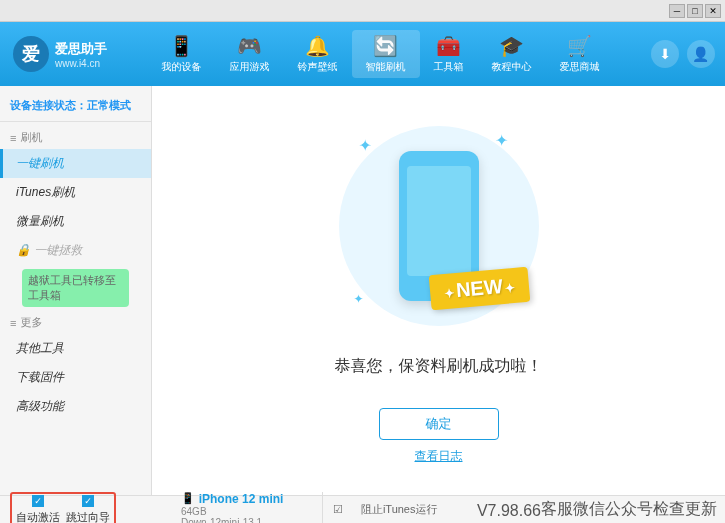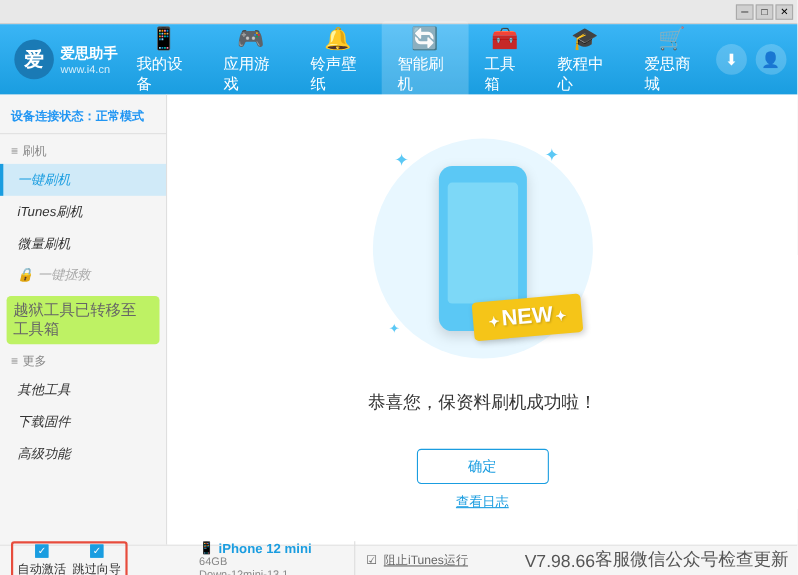--- a/index.html
+++ b/index.html
@@ -47,21 +47,21 @@
 
     .nav-items {
       display: flex; align-items: center; flex: 1; justify-content: center;
     }
     .nav-item {
       display: flex; flex-direction: column; align-items: center;
       padding: 0 14px; cursor: pointer; color: white;
     }
     .nav-item.active { background: rgba(255,255,255,0.2); border-radius: 4px; padding: 4px 14px; }
     .nav-icon { font-size: 20px; margin-bottom: 2px; }
-    .nav-label { font-size: 14px; }
+    .nav-label { font-size: 10px; }
 
     .header-actions {
       display: flex; align-items: center; gap: 8px;
     }
     .header-action-btn {
       width: 28px; height: 28px;
       border-radius: 50%;
       background: rgba(255,255,255,0.2);
       display: flex; align-items: center; justify-content: center;
       cursor: pointer; color: white; font-size: 14px;
@@ -102,25 +102,25 @@
       font-style: italic;
     }
     .sidebar-item.active {
       background: #d0eaf8;
       color: #1a9de0;
       border-left: 3px solid #1a9de0;
       padding-left: 13px;
     }
     .sidebar-item.disabled { color: #aaa; cursor: default; }
     .sidebar-notice {
-      margin: 4px 6px;
-      background: #bef264;
+      margin: 4px 22px;
+      background: #86efac;
       border-radius: 4px;
       padding: 4px 6px;
-      font-size: 14px; color: #666;
+      font-size: 11px; color: #666;
     }
 
     
     .content {
       flex: 1;
       background: white;
       display: flex;
       flex-direction: column;
       align-items: center;
       justify-content: center;
@@ -371,21 +371,21 @@
   <div style="display:flex;flex-direction:column;justify-content:center;padding-left:8px;border-right:1px solid #ddd;width:150px;">
     <div style="display:flex;align-items:center;gap:4px;">
       <span>📱</span>
       <span class="device-name">iPhone 12 mini</span>
     </div>
     <div class="device-sub">64GB</div>
     <div class="device-sub">Down-12mini-13,1</div>
   </div>
   <div style="padding-left:10px;font-size:11px;color:#666;flex:1;display:flex;align-items:center;">
     <span>☑</span>
-    <span style="margin-left:6px;text-decoration:underline;">阻止iTunes运行</span>
+    <span style="margin-left:18px;">阻止iTunes运行</span>
   </div>
   <div class="bottom-right">
     <span>V7.98.66</span>
     <span class="bottom-link">客服</span>
     <span class="bottom-link">微信公众号</span>
     <span class="bottom-link">检查更新</span>
   </div>
 </div>
 
 </body></html>

